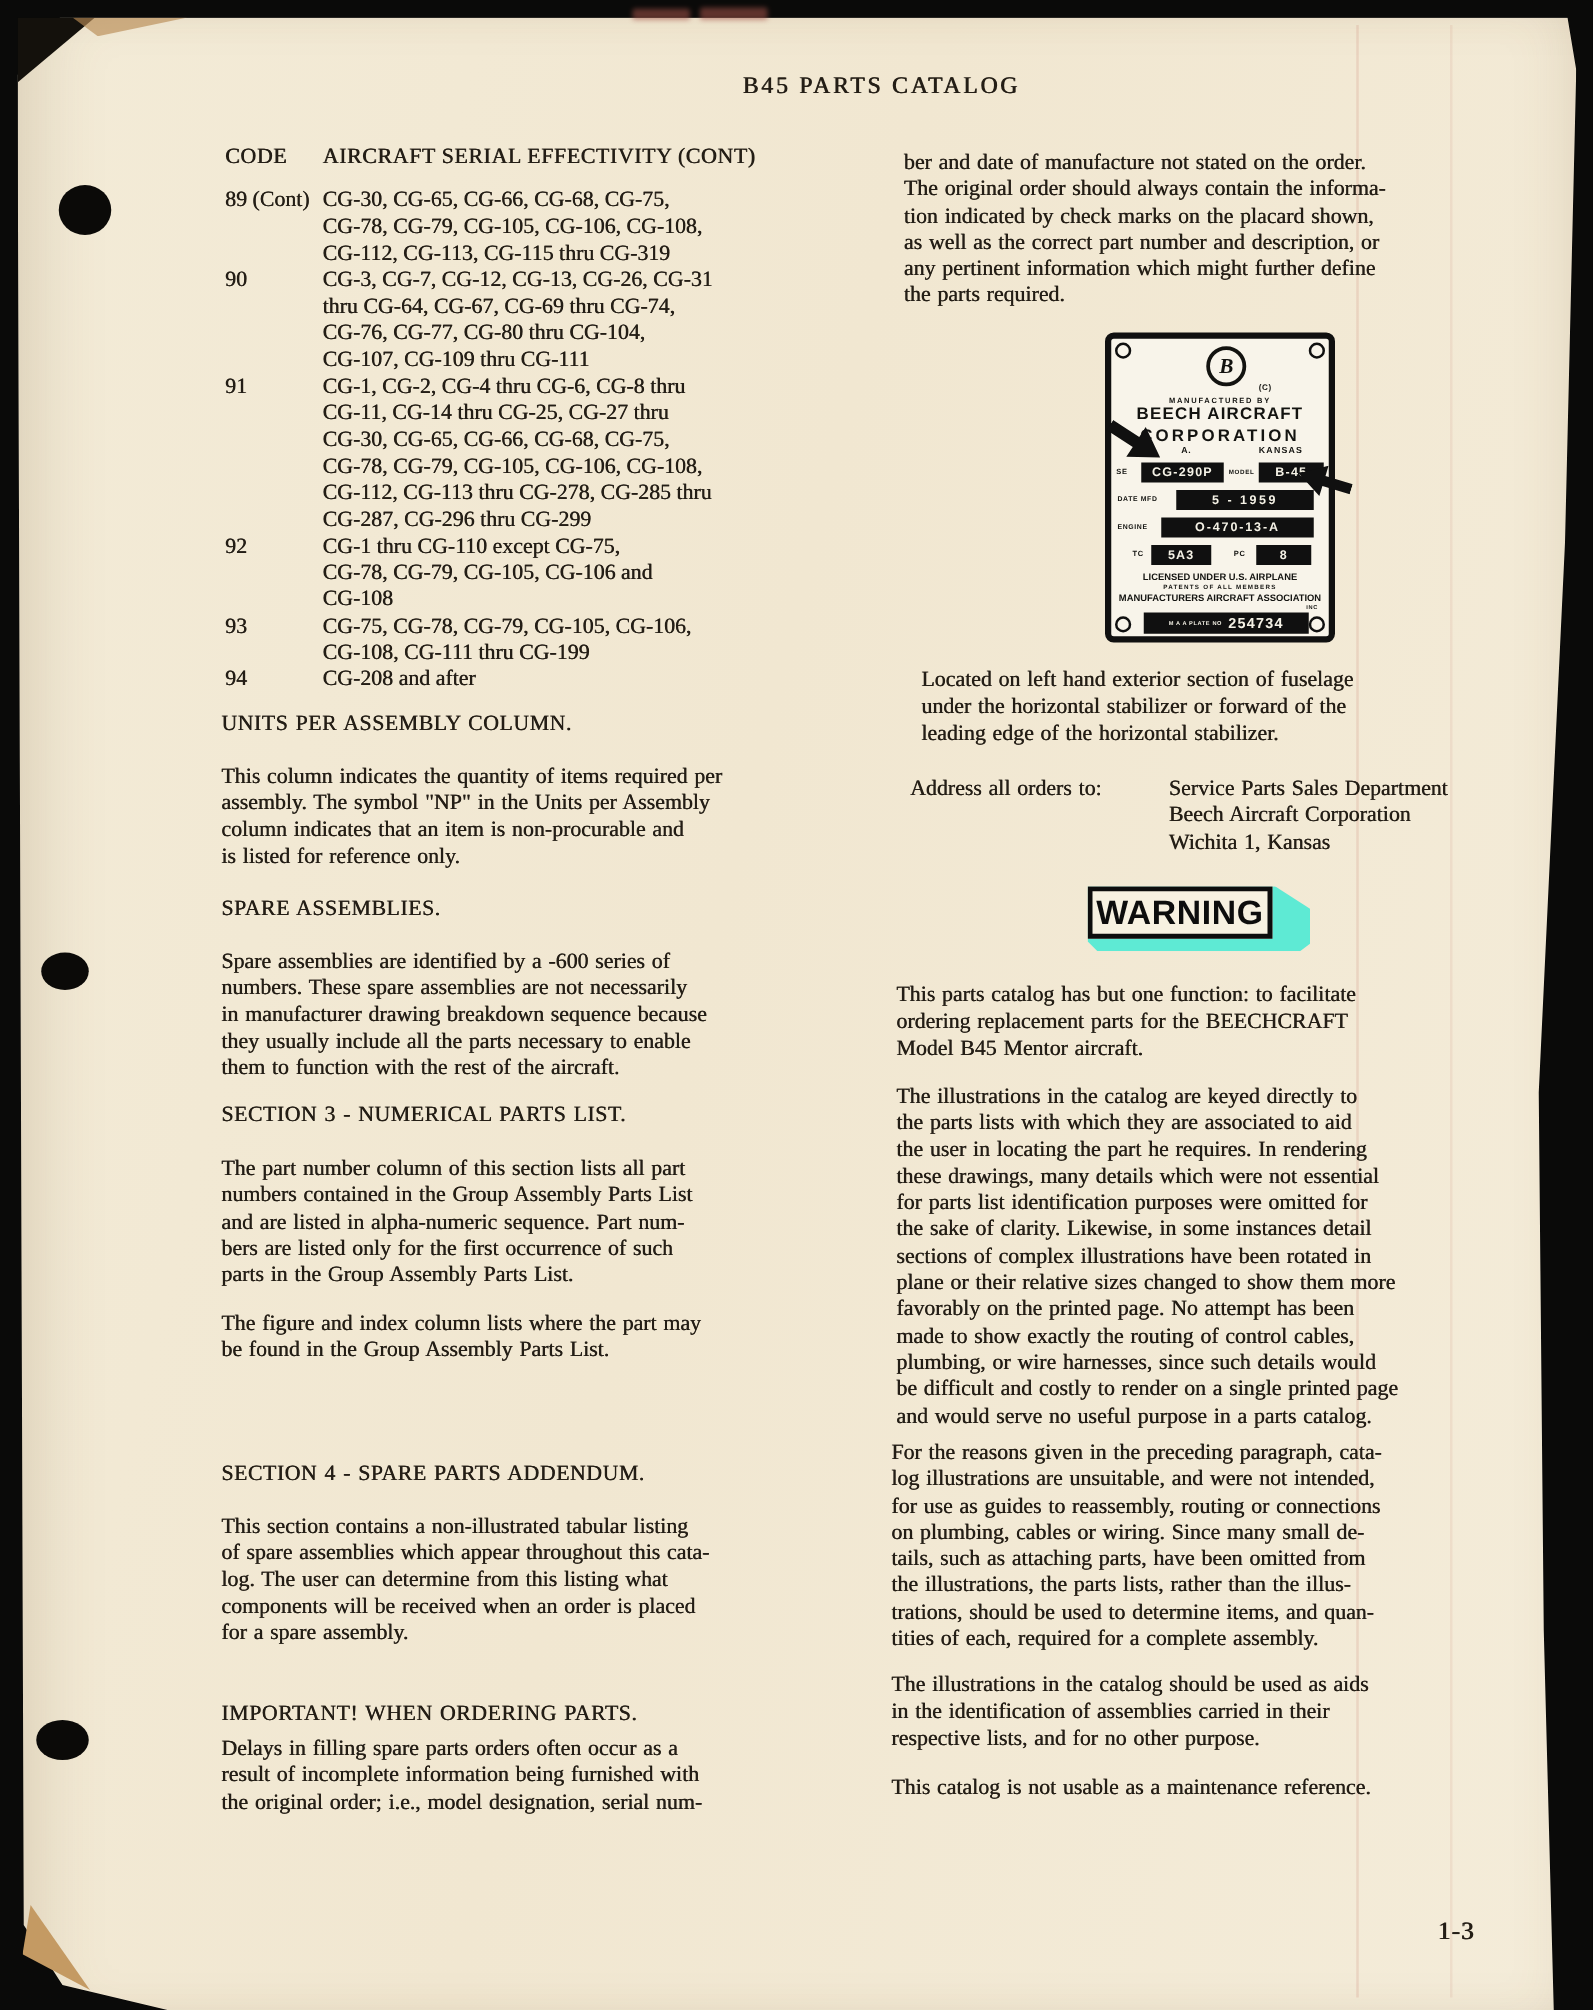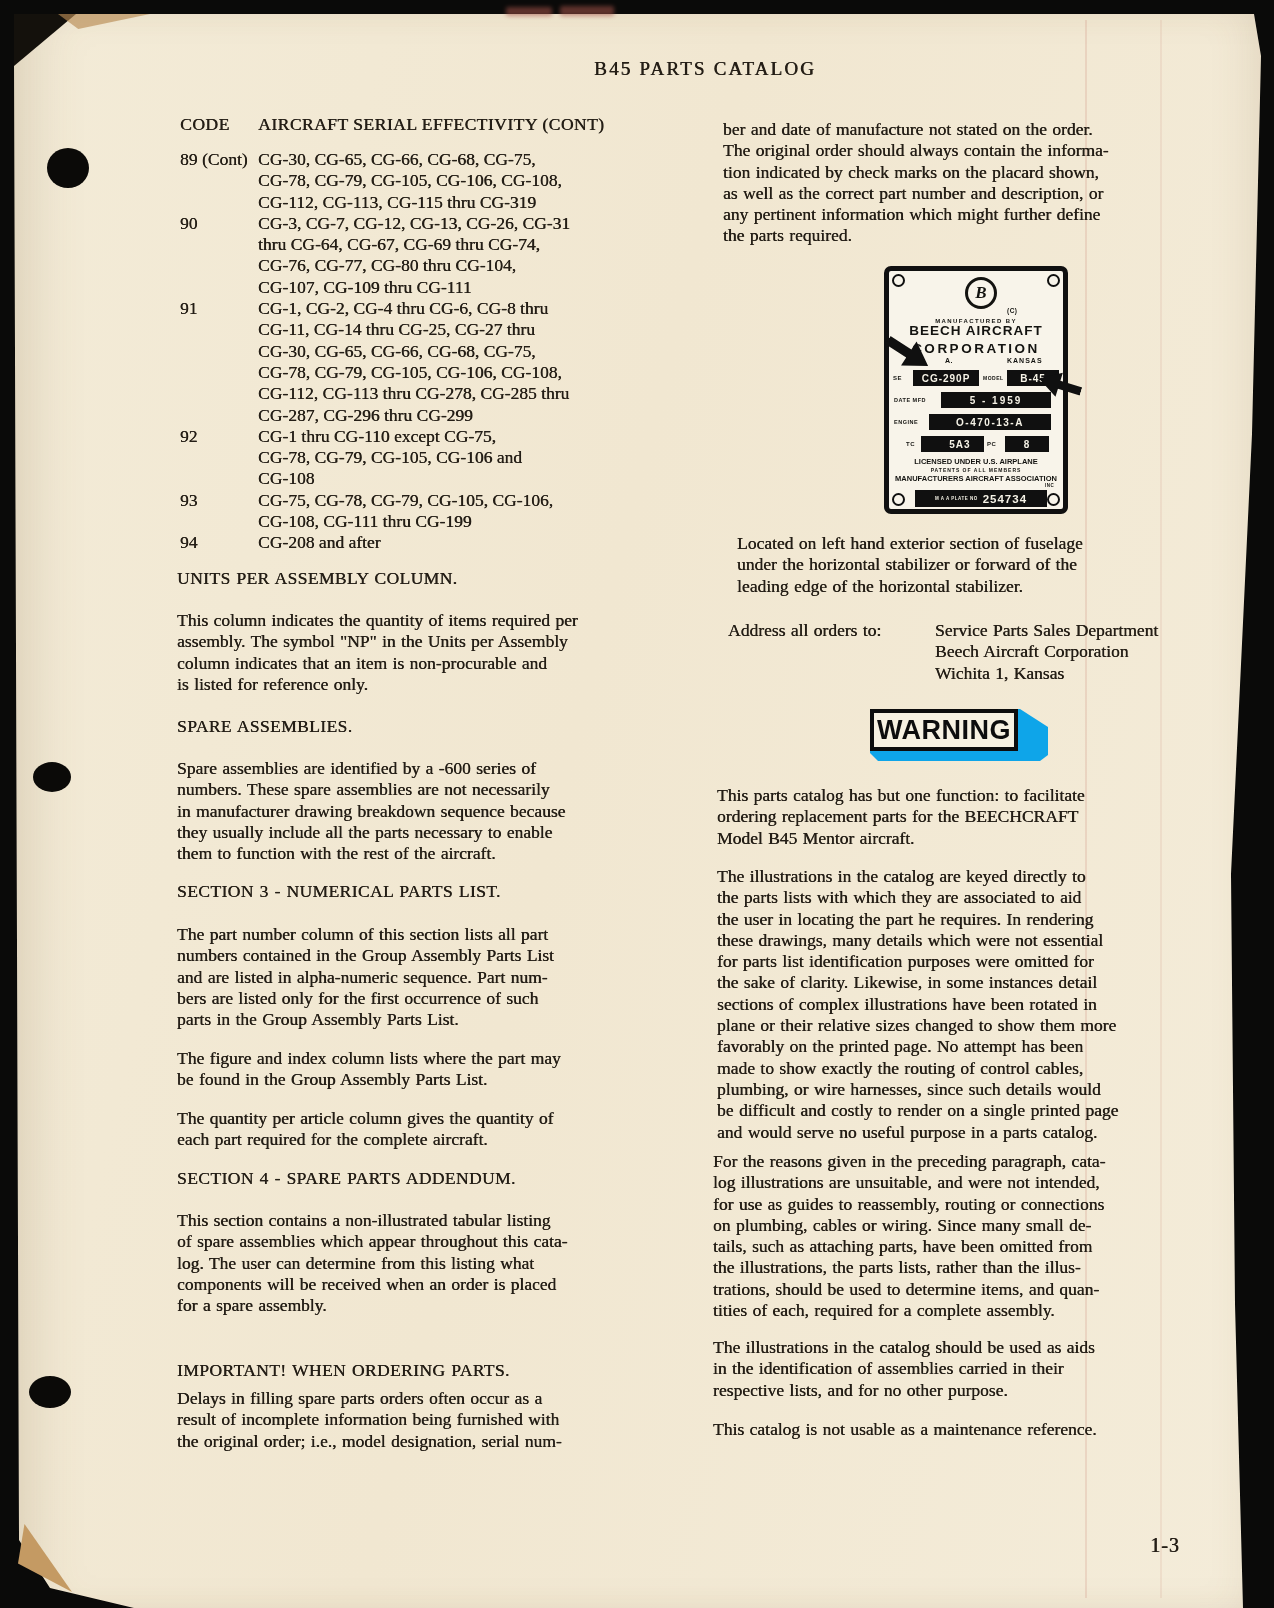--- a/index.html
+++ b/index.html
@@ -45,21 +45,21 @@
       border-radius:50%;display:flex;align-items:center;justify-content:center;
       font-family:"Liberation Serif", serif;font-style:italic;font-weight:bold;font-size:17px;}
   .pl-txt{position:absolute;width:174px;text-align:center;font-weight:bold;}
   .pl-row{position:absolute;height:16px;}
   .pl-label{position:absolute;font-weight:bold;letter-spacing:.5px;}
   .pl-box{position:absolute;background:#101010;color:#f5f2e6;display:flex;align-items:center;
       justify-content:center;font-weight:bold;letter-spacing:1px;height:16px;}
   .arrow{position:absolute;background:#101010;
       clip-path:polygon(0 36%, 52% 36%, 52% 8%, 100% 50%, 52% 92%, 52% 64%, 0 64%);}
   
-  .warn-outer{position:absolute;left:870px;top:709px;width:178px;height:52px;background:#0ea5e9;
+  .warn-outer{position:absolute;left:870px;top:709px;width:178px;height:52px;background:#5eead4;
       clip-path:polygon(0 0, 150px 0, 178px 18px, 178px 46px, 170px 52px, 8px 52px, 0 44px);}
   .warn-inner{position:absolute;left:0;top:0;width:148px;height:42px;box-sizing:border-box;
       background:#f7f1e1;border:4px solid #0d0d0d;display:flex;align-items:center;justify-content:center;
       font-family:"Liberation Sans", sans-serif;font-weight:bold;font-size:27px;letter-spacing:.5px;color:#0d0d0d;}
 </style>
 </head>
 <body>
 
 <div class="page">
   <div class="paper"></div>
@@ -141,22 +141,20 @@
 them to function with the rest of the aircraft.</div>
 
   <div class="tb heading" style="left:177px;top:881px;width:486px;">SECTION 3 - NUMERICAL PARTS LIST.</div>
   <div class="tb" style="left:177px;top:924px;width:486px;">The part number column of this section lists all part
 numbers contained in the Group Assembly Parts List
 and are listed in alpha-numeric sequence.  Part num-
 bers are listed only for the first occurrence of such
 parts in the Group Assembly Parts List.</div>
   <div class="tb" style="left:177px;top:1048px;width:486px;">The figure and index column lists where the part may
 be found in the Group Assembly Parts List.</div>
-  <div class="tb" style="left:177px;top:1108px;width:486px;">The quantity per article column gives the quantity of
-each part required for the complete aircraft.</div>
 
   <div class="tb heading" style="left:177px;top:1168px;width:486px;">SECTION 4 - SPARE PARTS ADDENDUM.</div>
   <div class="tb" style="left:177px;top:1210px;width:486px;">This section contains a non-illustrated tabular listing
 of spare assemblies which appear throughout this cata-
 log.  The user can determine from this listing what
 components will be received when an order is placed
 for a spare assembly.</div>
 
   <div class="tb heading" style="left:177px;top:1334px;width:486px;margin-top:26px;">IMPORTANT!  WHEN ORDERING PARTS.</div>
   <div class="tb" style="left:177px;top:1376px;width:486px;margin-top:12px;">Delays in filling spare parts orders often occur as a
@@ -201,21 +199,21 @@
       <span class="pl-box" style="left:52px;width:110px;font-size:10px;letter-spacing:2px;">5 -  1959</span>
     </div>
 
     <div class="pl-row" style="top:143px;left:0;width:174px;">
       <span class="pl-label" style="left:5px;top:5px;font-size:5.5px;">ENGINE</span>
       <span class="pl-box" style="left:40px;width:122px;font-size:10px;letter-spacing:1.5px;">O-470-13-A</span>
     </div>
 
     <div class="pl-row" style="top:165px;left:0;width:174px;">
       <span class="pl-label" style="left:17px;top:5px;font-size:6px;">TC</span>
-      <span class="pl-box" style="left:32px;width:48px;font-size:10px;padding-left:15px;">5A3</span>
+      <span class="pl-box" style="left:32px;width:48px;font-size:10px;">5A3</span>
       <span class="pl-label" style="left:98px;top:5px;font-size:6px;">PC</span>
       <span class="pl-box" style="left:116px;width:44px;font-size:10px;">8</span>
     </div>
 
     <div class="pl-txt" style="top:186px;font-size:7.5px;">LICENSED UNDER U.S. AIRPLANE</div>
     <div class="pl-txt" style="top:196px;font-size:5px;letter-spacing:1px;">PATENTS OF ALL MEMBERS</div>
     <div class="pl-txt" style="top:203px;font-size:7.5px;">MANUFACTURERS AIRCRAFT ASSOCIATION</div>
     <div class="pl-label" style="left:156px;top:212px;font-size:4.5px;">INC</div>
 
     <div class="pl-box" style="left:26px;top:219px;width:132px;height:17px;font-size:11.5px;gap:5px;">

